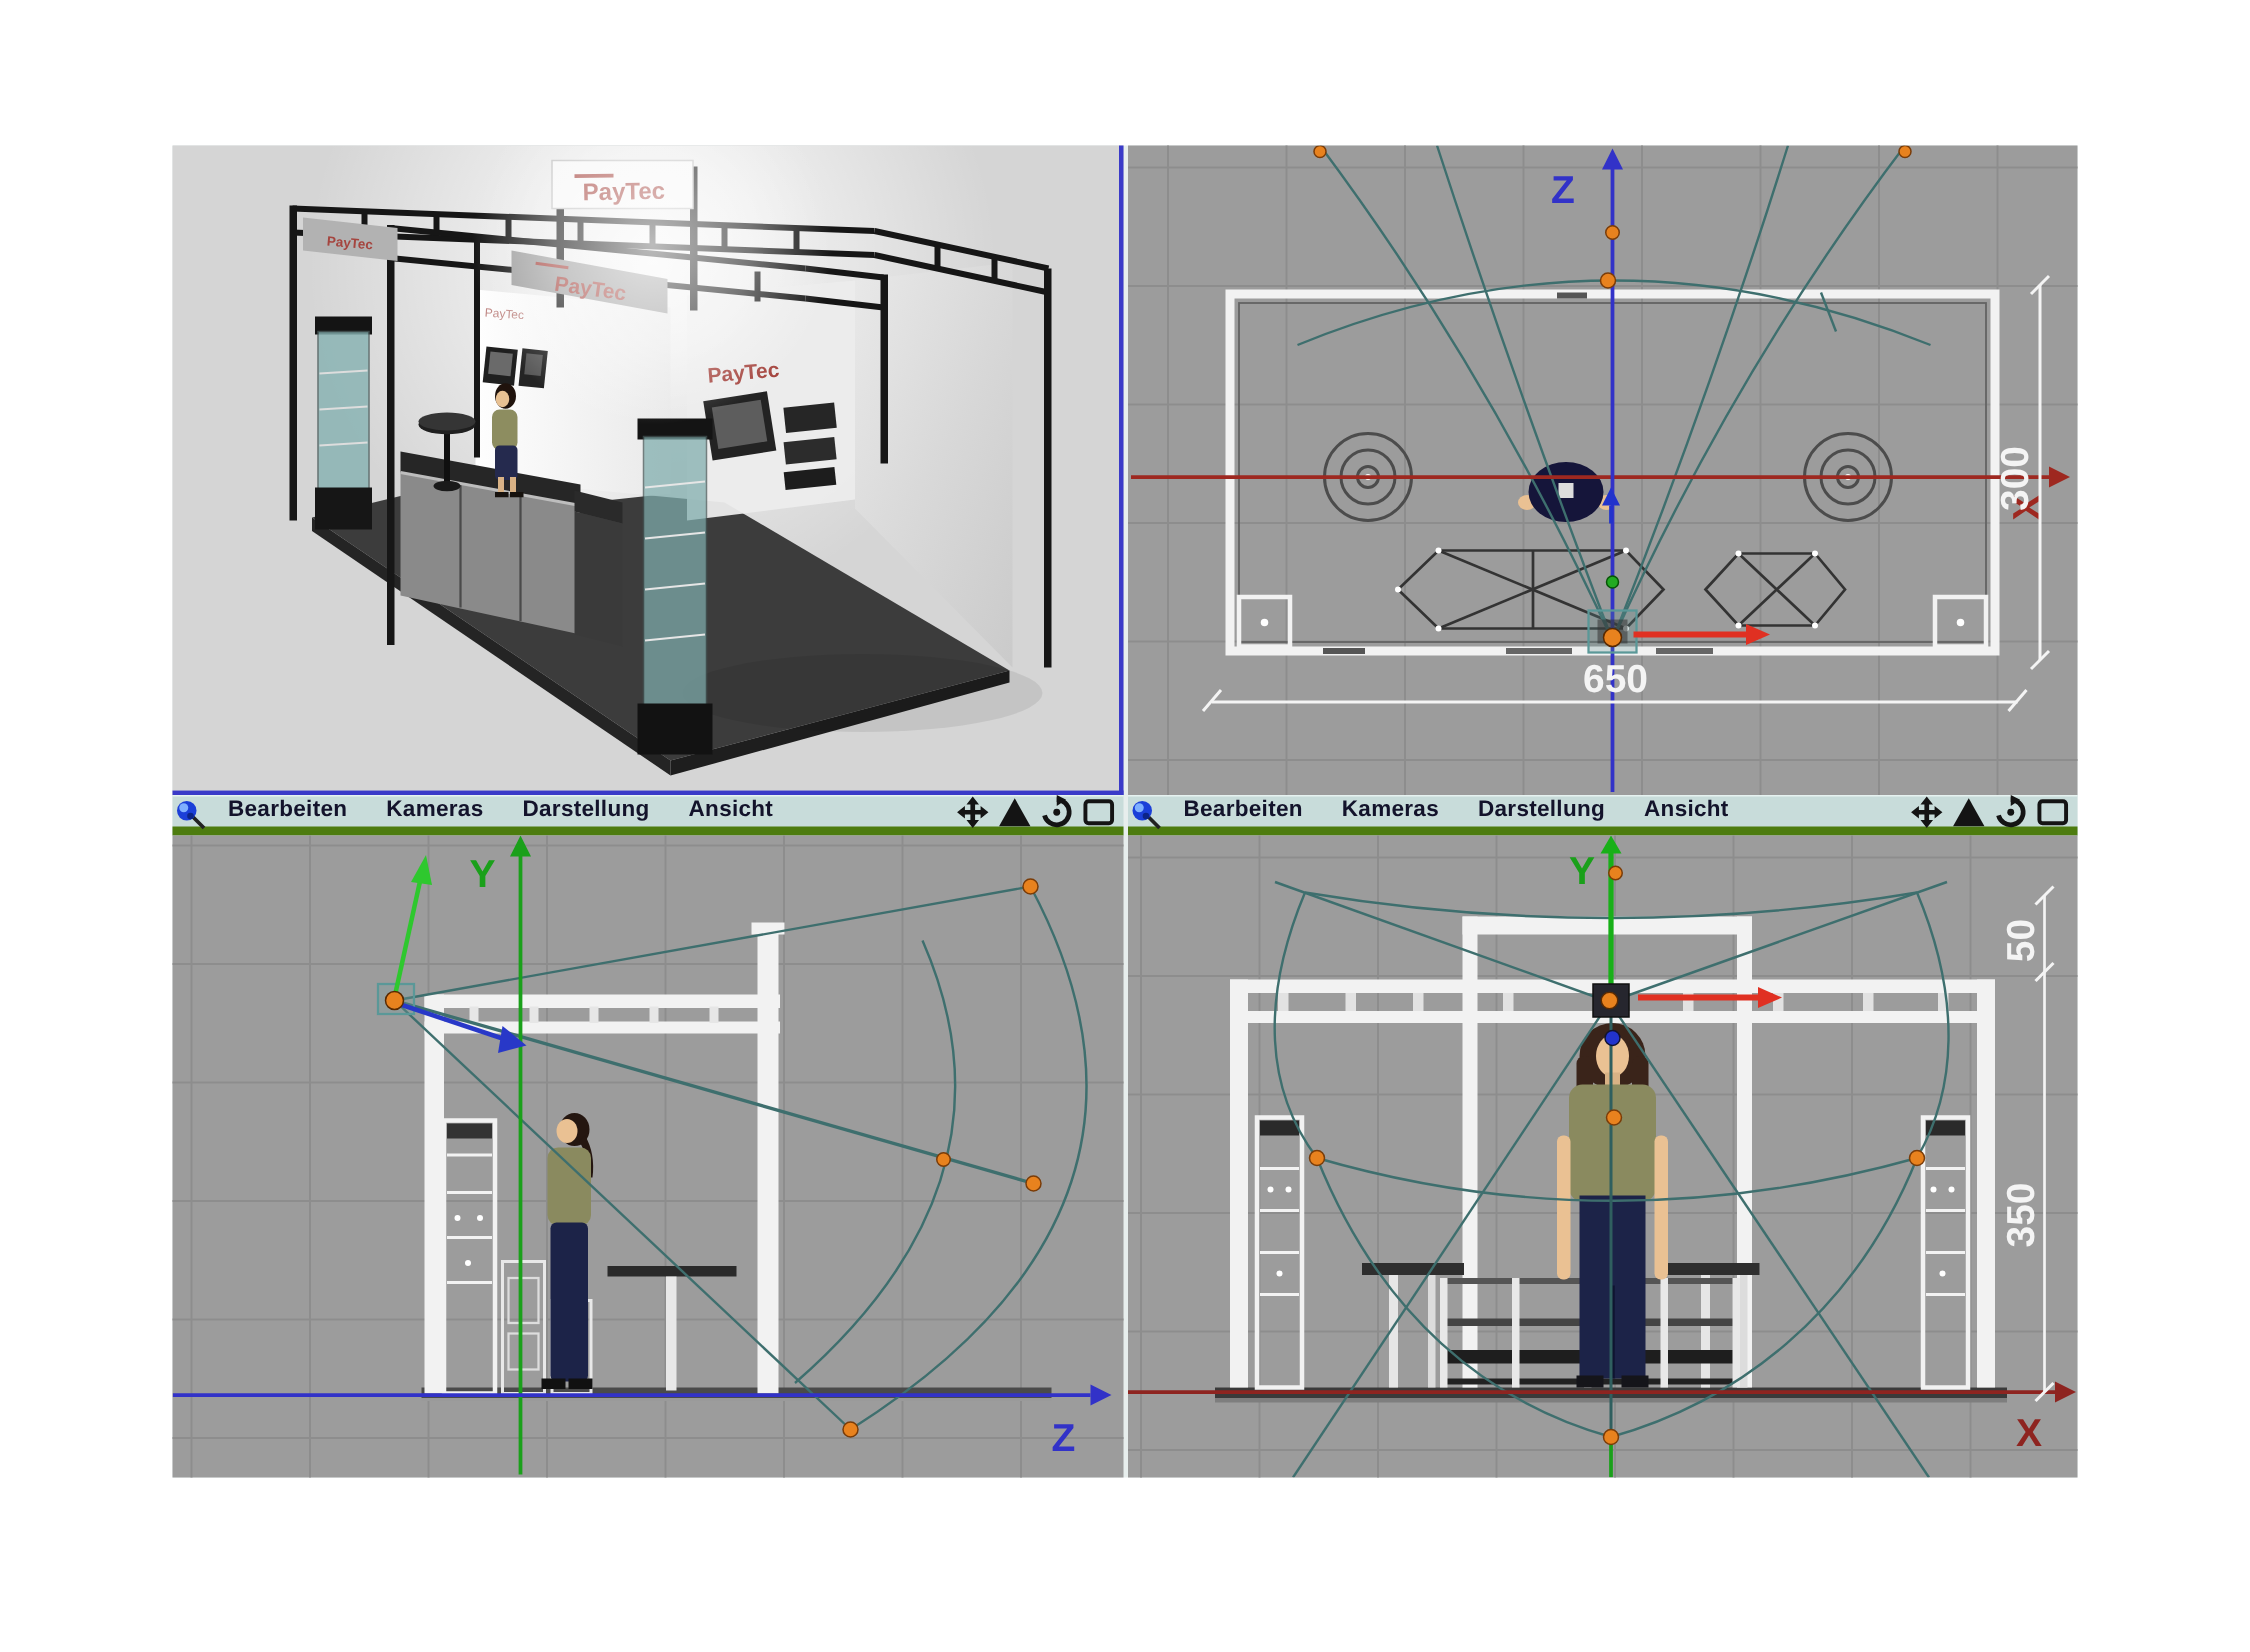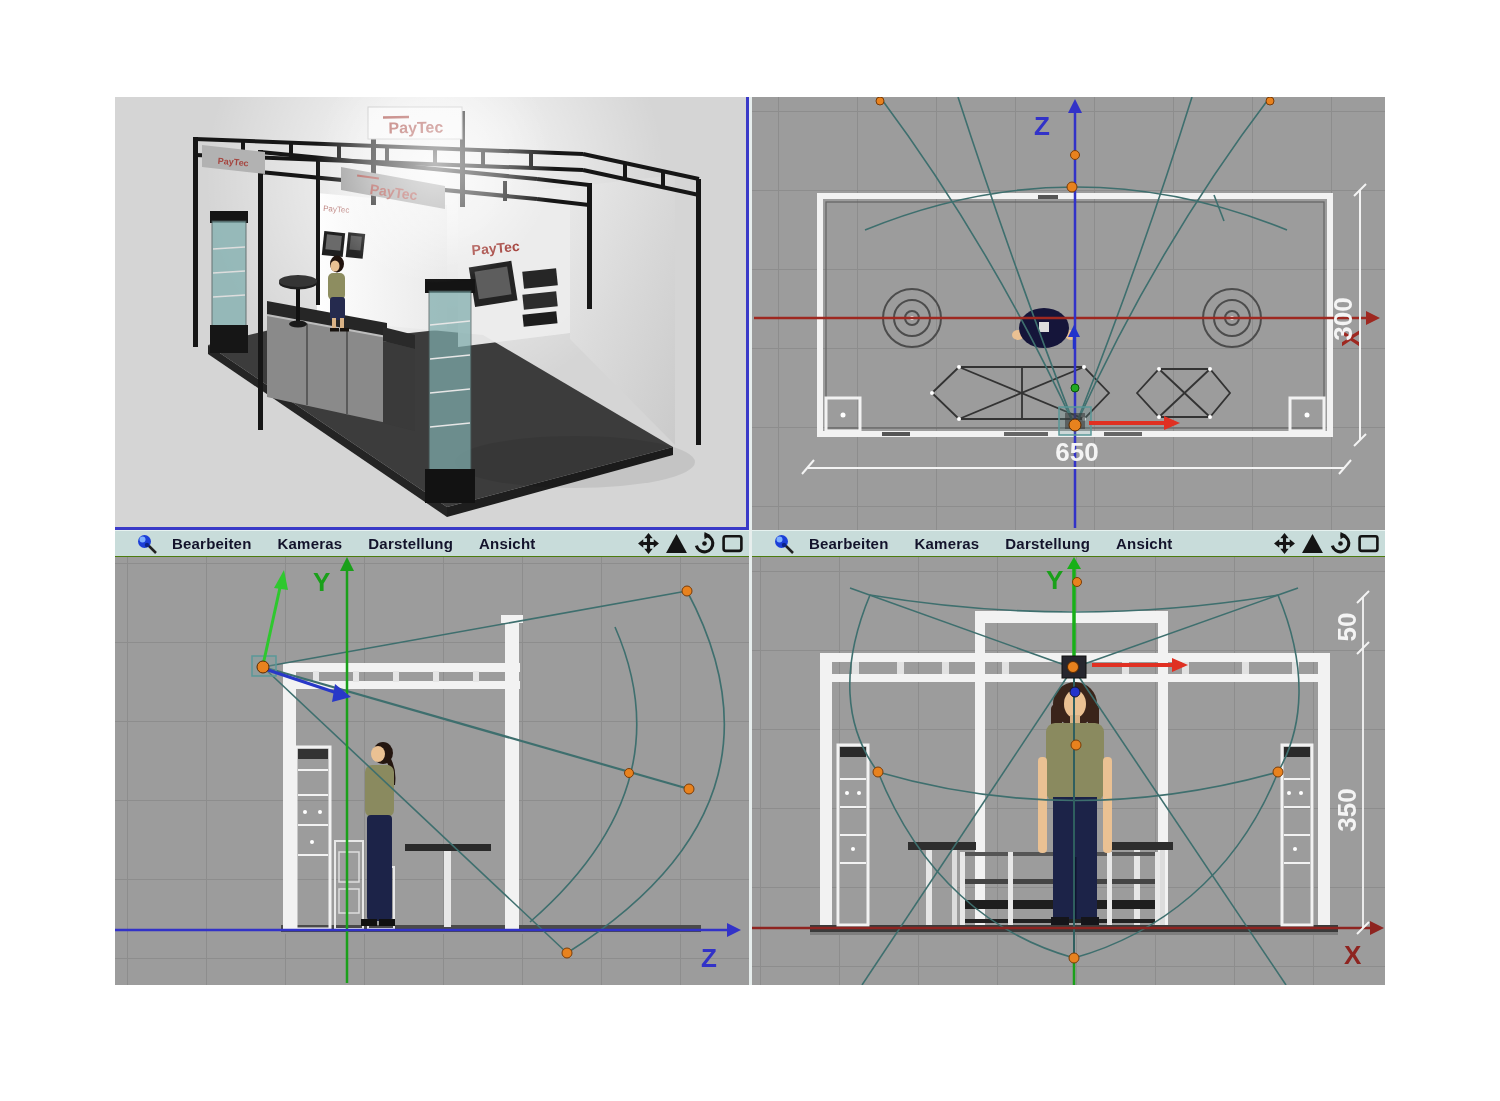--- a/index.html
+++ b/index.html
@@ -10,23 +10,23 @@
   .vp svg{position:absolute;left:0;top:0;}
   .vp-persp{left:0;top:0;width:634px;height:433px;background:#d5d5d5;
             border-right:3px solid #3a3ac8;border-bottom:3px solid #3a3ac8;box-sizing:border-box;}
   .vp-grid{background-color:#9c9c9c;
     background-image:linear-gradient(to right,#8d8d8d 1px,transparent 1px),
                      linear-gradient(to bottom,#8d8d8d 1px,transparent 1px);
     background-size:79px 79px;}
   .vp-top{left:637px;top:0;width:633px;height:433px;background-position:26px 14px;}
   .vp-side{left:0;top:460px;width:634px;height:428px;background-position:12px 6px;}
   .vp-front{left:637px;top:460px;width:633px;height:428px;background-position:8px 14px;}
-  .menubar{position:absolute;height:27px;background:#c8dcda;display:flex;align-items:center;
-           border-top:1px solid #e6f2f0;border-bottom:1px solid #4d7c0f;box-sizing:border-box;
-           padding-left:20px;}
+  .menubar{position:absolute;height:27px;background:#c8dcda;display:flex;
+           border-top:1px solid #e6f2f0;border-bottom:6px solid #4d7c0f;box-sizing:border-box;
+           padding-left:0;}
   .menubar-left{left:0;top:433px;width:634px;}
   .menubar-right{left:637px;top:433px;width:633px;}
   .menu-pin{width:24px;height:24px;margin-right:13px;flex:0 0 auto;}
   .menu-item{font-size:15px;font-weight:bold;color:#13132b;margin-right:26px;letter-spacing:.2px;
              cursor:default;white-space:nowrap;}
   .menu-icons{margin-left:auto;display:flex;gap:5px;padding-right:5px;align-items:center;}
   .menu-icons svg{width:23px;height:23px;display:block;}
   text{font-family:"Liberation Sans",sans-serif;}
   .dim-text{font-size:26px;font-weight:bold;fill:#f4f4f4;}
   .axis-label{font-size:26px;font-weight:bold;}

